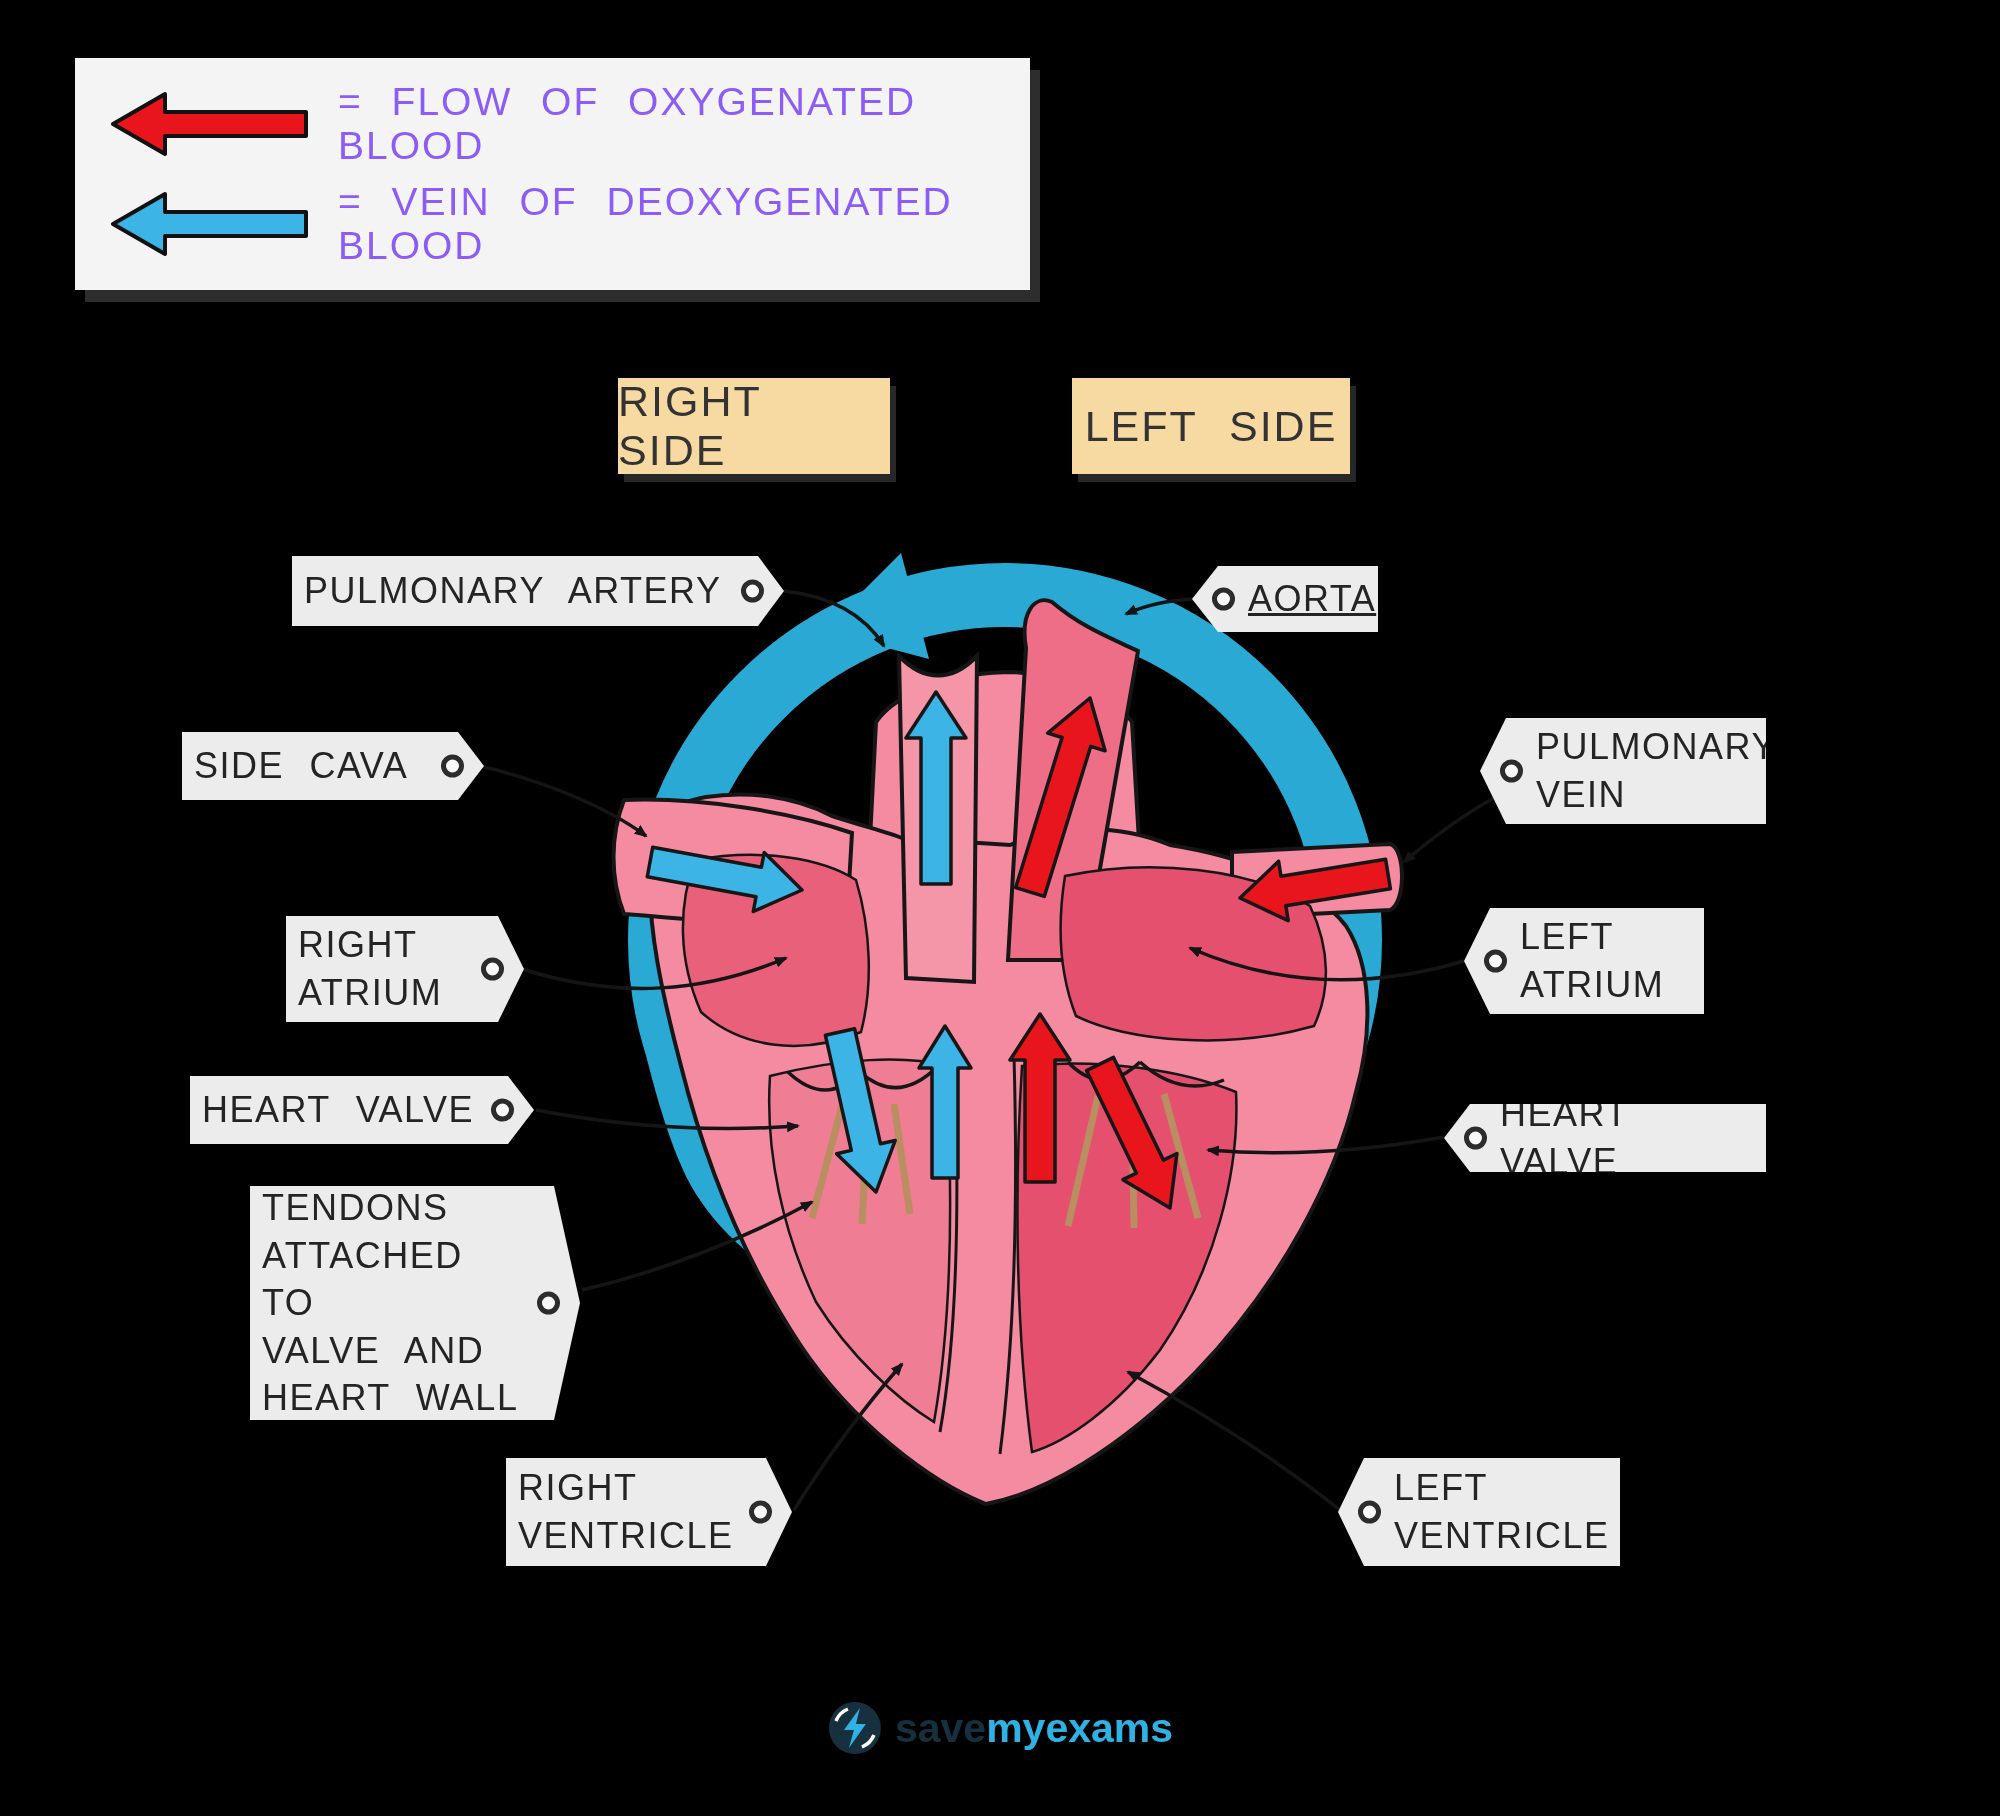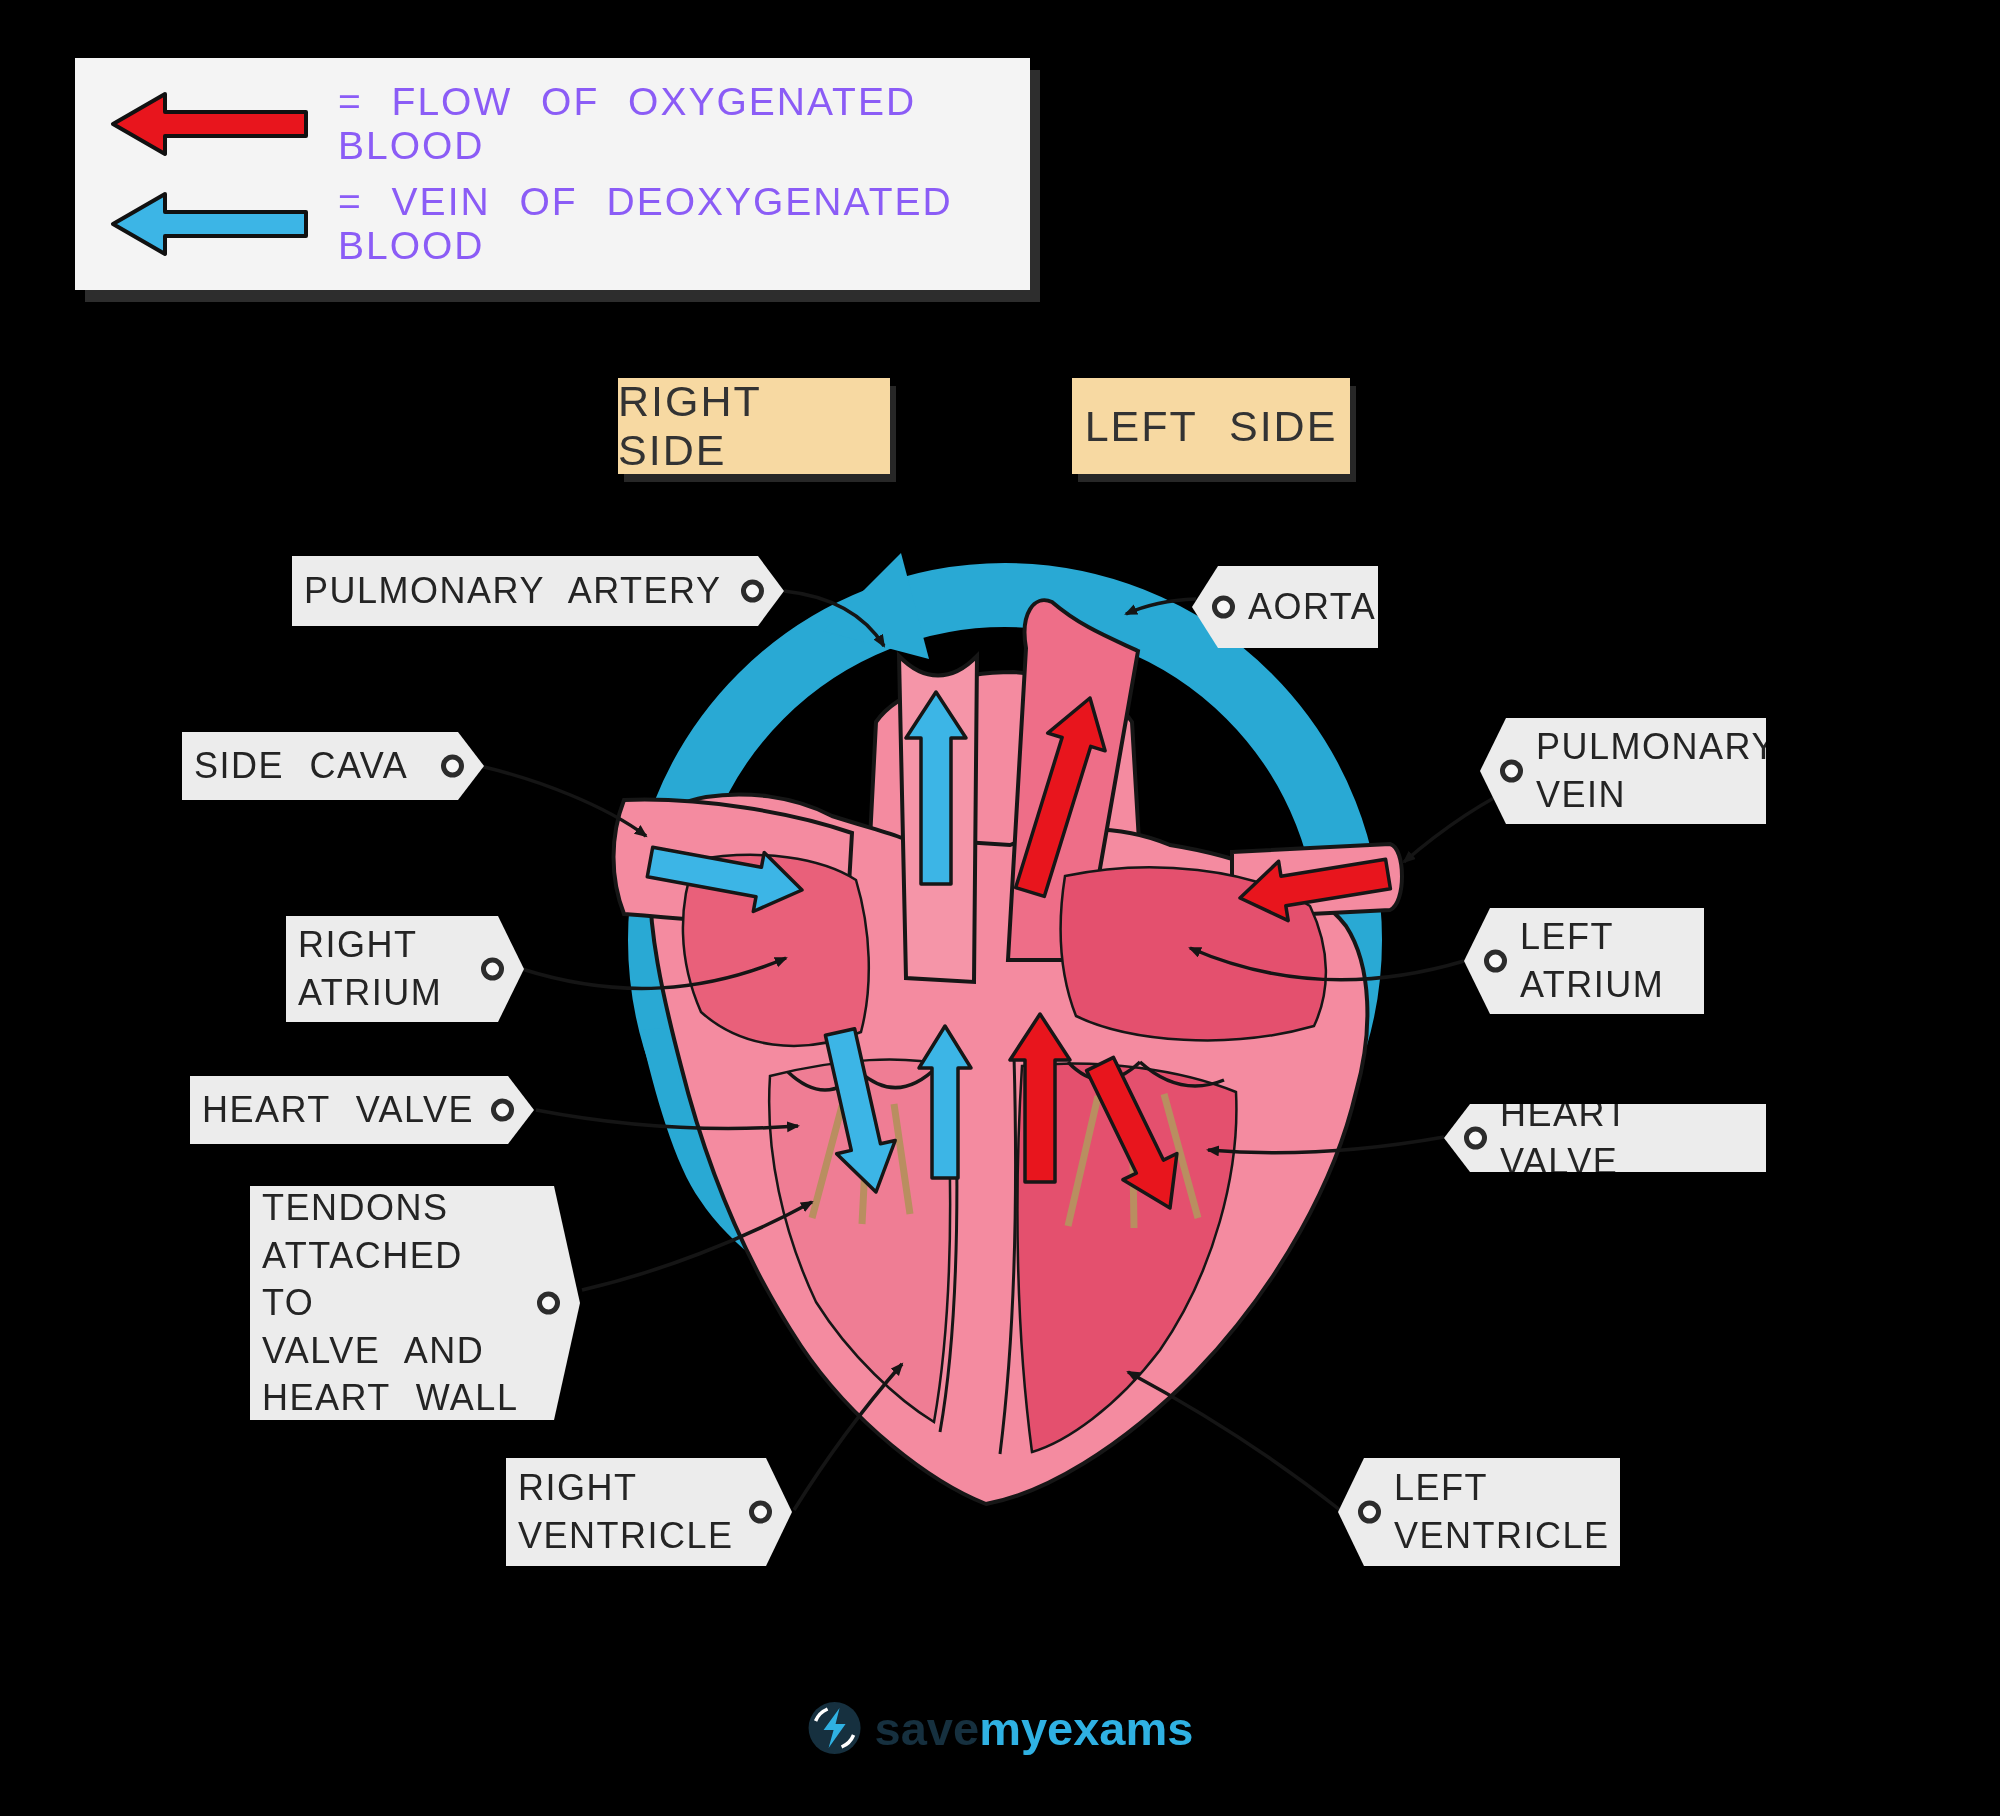--- a/index.html
+++ b/index.html
@@ -31,21 +31,21 @@
   .tag.point-left{padding:6px 22px 6px 56px;
       clip-path:polygon(26px 0,100% 0,100% 100%,26px 100%,0 50%);}
   .hole{position:absolute;top:50%;transform:translateY(-50%);width:13px;height:13px;
         border:5px solid #2c2c2c;border-radius:50%;background:#f8f8f8;}
   .point-right .hole{right:20px;}
   .point-left .hole{left:20px;}
 
   
   .footer{position:absolute;left:50%;top:1700px;transform:translateX(-50%);
           display:flex;align-items:center;gap:12px;}
-  .brand{font-size:47px;font-weight:bold;letter-spacing:0;}
+  .brand{font-size:41px;font-weight:bold;letter-spacing:0;}
   .brand .w-save{color:var(--branddark,#16303f);}
   .brand .w-my{color:var(--brandblue,#2fb1e3);}
   .brand .w-exams{color:var(--brandblue,#2fb1e3);}
 </style>
 </head>
 <body>
 
 <div class="stage">
 
   <svg class="art" viewBox="0 0 2000 1816">
@@ -131,21 +131,21 @@
     <span>RIGHT SIDE</span>
   </div>
   <div class="side-header" style="left:1072px;top:378px;width:278px;height:96px;">
     <span>LEFT SIDE</span>
   </div>
 
   <div class="tag point-right" style="left:292px;top:556px;width:492px;height:70px;">
     <span class="tag-text">PULMONARY ARTERY</span>
     <span class="hole"></span>
   </div>
-  <div class="tag point-left" style="left:1192px;top:566px;width:186px;height:82px;">
+  <div class="tag point-left" style="left:1192px;top:566px;width:186px;height:66px;text-decoration:underline;">
     <span class="tag-text">AORTA</span>
     <span class="hole"></span>
   </div>
   <div class="tag point-right" style="left:182px;top:732px;width:302px;height:68px;">
     <span class="tag-text">SIDE CAVA</span>
     <span class="hole"></span>
   </div>
   <div class="tag point-left" style="left:1480px;top:718px;width:286px;height:106px;">
     <span class="tag-text">PULMONARY
 VEIN</span>

